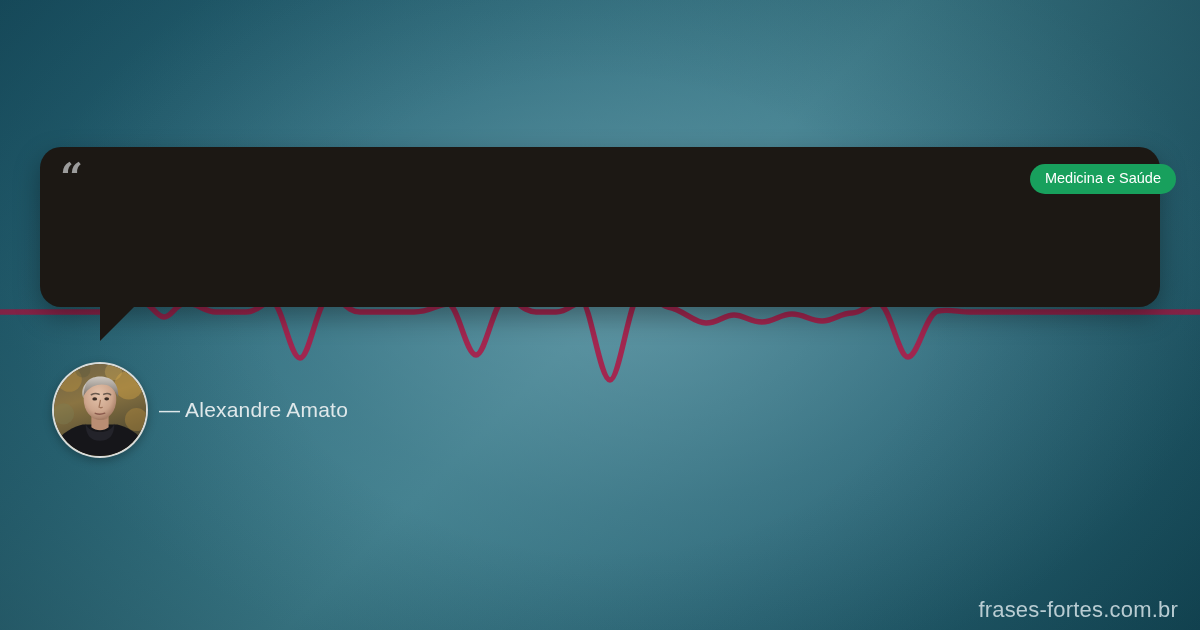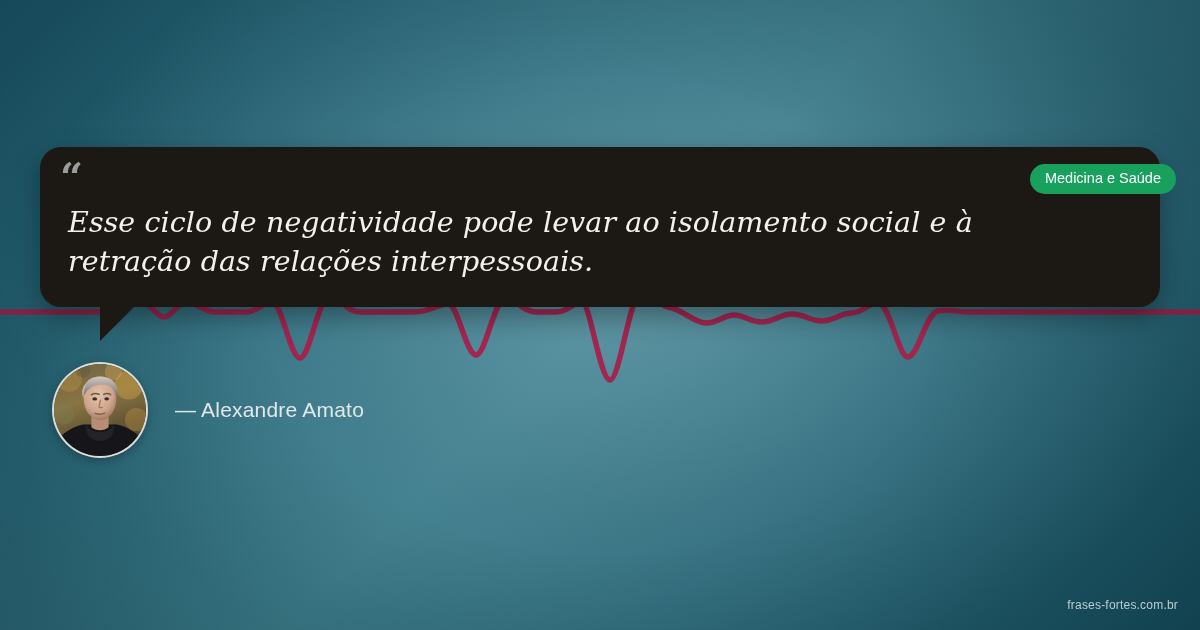--- a/index.html
+++ b/index.html
@@ -121,33 +121,33 @@
     border: 2px solid rgba(233,240,242,0.88);
     box-sizing: border-box;
     overflow: hidden;
     background: #5c4a2a;
     flex: 0 0 auto;
     box-shadow: 0 3px 10px rgba(0,0,0,0.28);
   }
   #avatar svg { display: block; width: 100%; height: 100%; }
 
   #author-name {
-    margin-left: 27px;
+    margin-left: 11px;
     font-size: 21px;
     color: #dfe8ea;
     letter-spacing: 0.2px;
     white-space: nowrap;
   }
 
   
   #site-footer {
     position: absolute;
     right: 22px;
-    bottom: 18px;
-    font-size: 12px;
+    bottom: 7px;
+    font-size: 22px;
     color: #b9ccd2;
     letter-spacing: 0.2px;
   }
 </style>
 </head>
 <body>
 
 <div id="stage">
 
   <svg id="ecg" viewBox="0 0 1200 130" preserveAspectRatio="none" aria-hidden="true">
@@ -185,21 +185,20 @@
              L 1200,57" fill="none" stroke="#a81f4a" stroke-width="5.4" stroke-linecap="round" stroke-linejoin="round" opacity="0.93"></path>
   </svg>
 
   <div id="vignette"></div>
 
   <div id="quote-card"></div>
   <div id="quote-tail"></div>
 
   <div id="quote-mark">“</div>
 
-  <div id="quote-text">Esse ciclo de negatividade pode levar ao isolamento social e à retração das relações interpessoais.</div>
 
   <div id="category-badge">Medicina e Saúde</div>
 
   <div id="author-row">
     <div id="avatar">
       <svg viewBox="0 0 96 96" aria-hidden="true">
         <defs>
           <clipPath id="avClip">
               <circle cx="48" cy="48" r="48"></circle>
             </clipPath>

